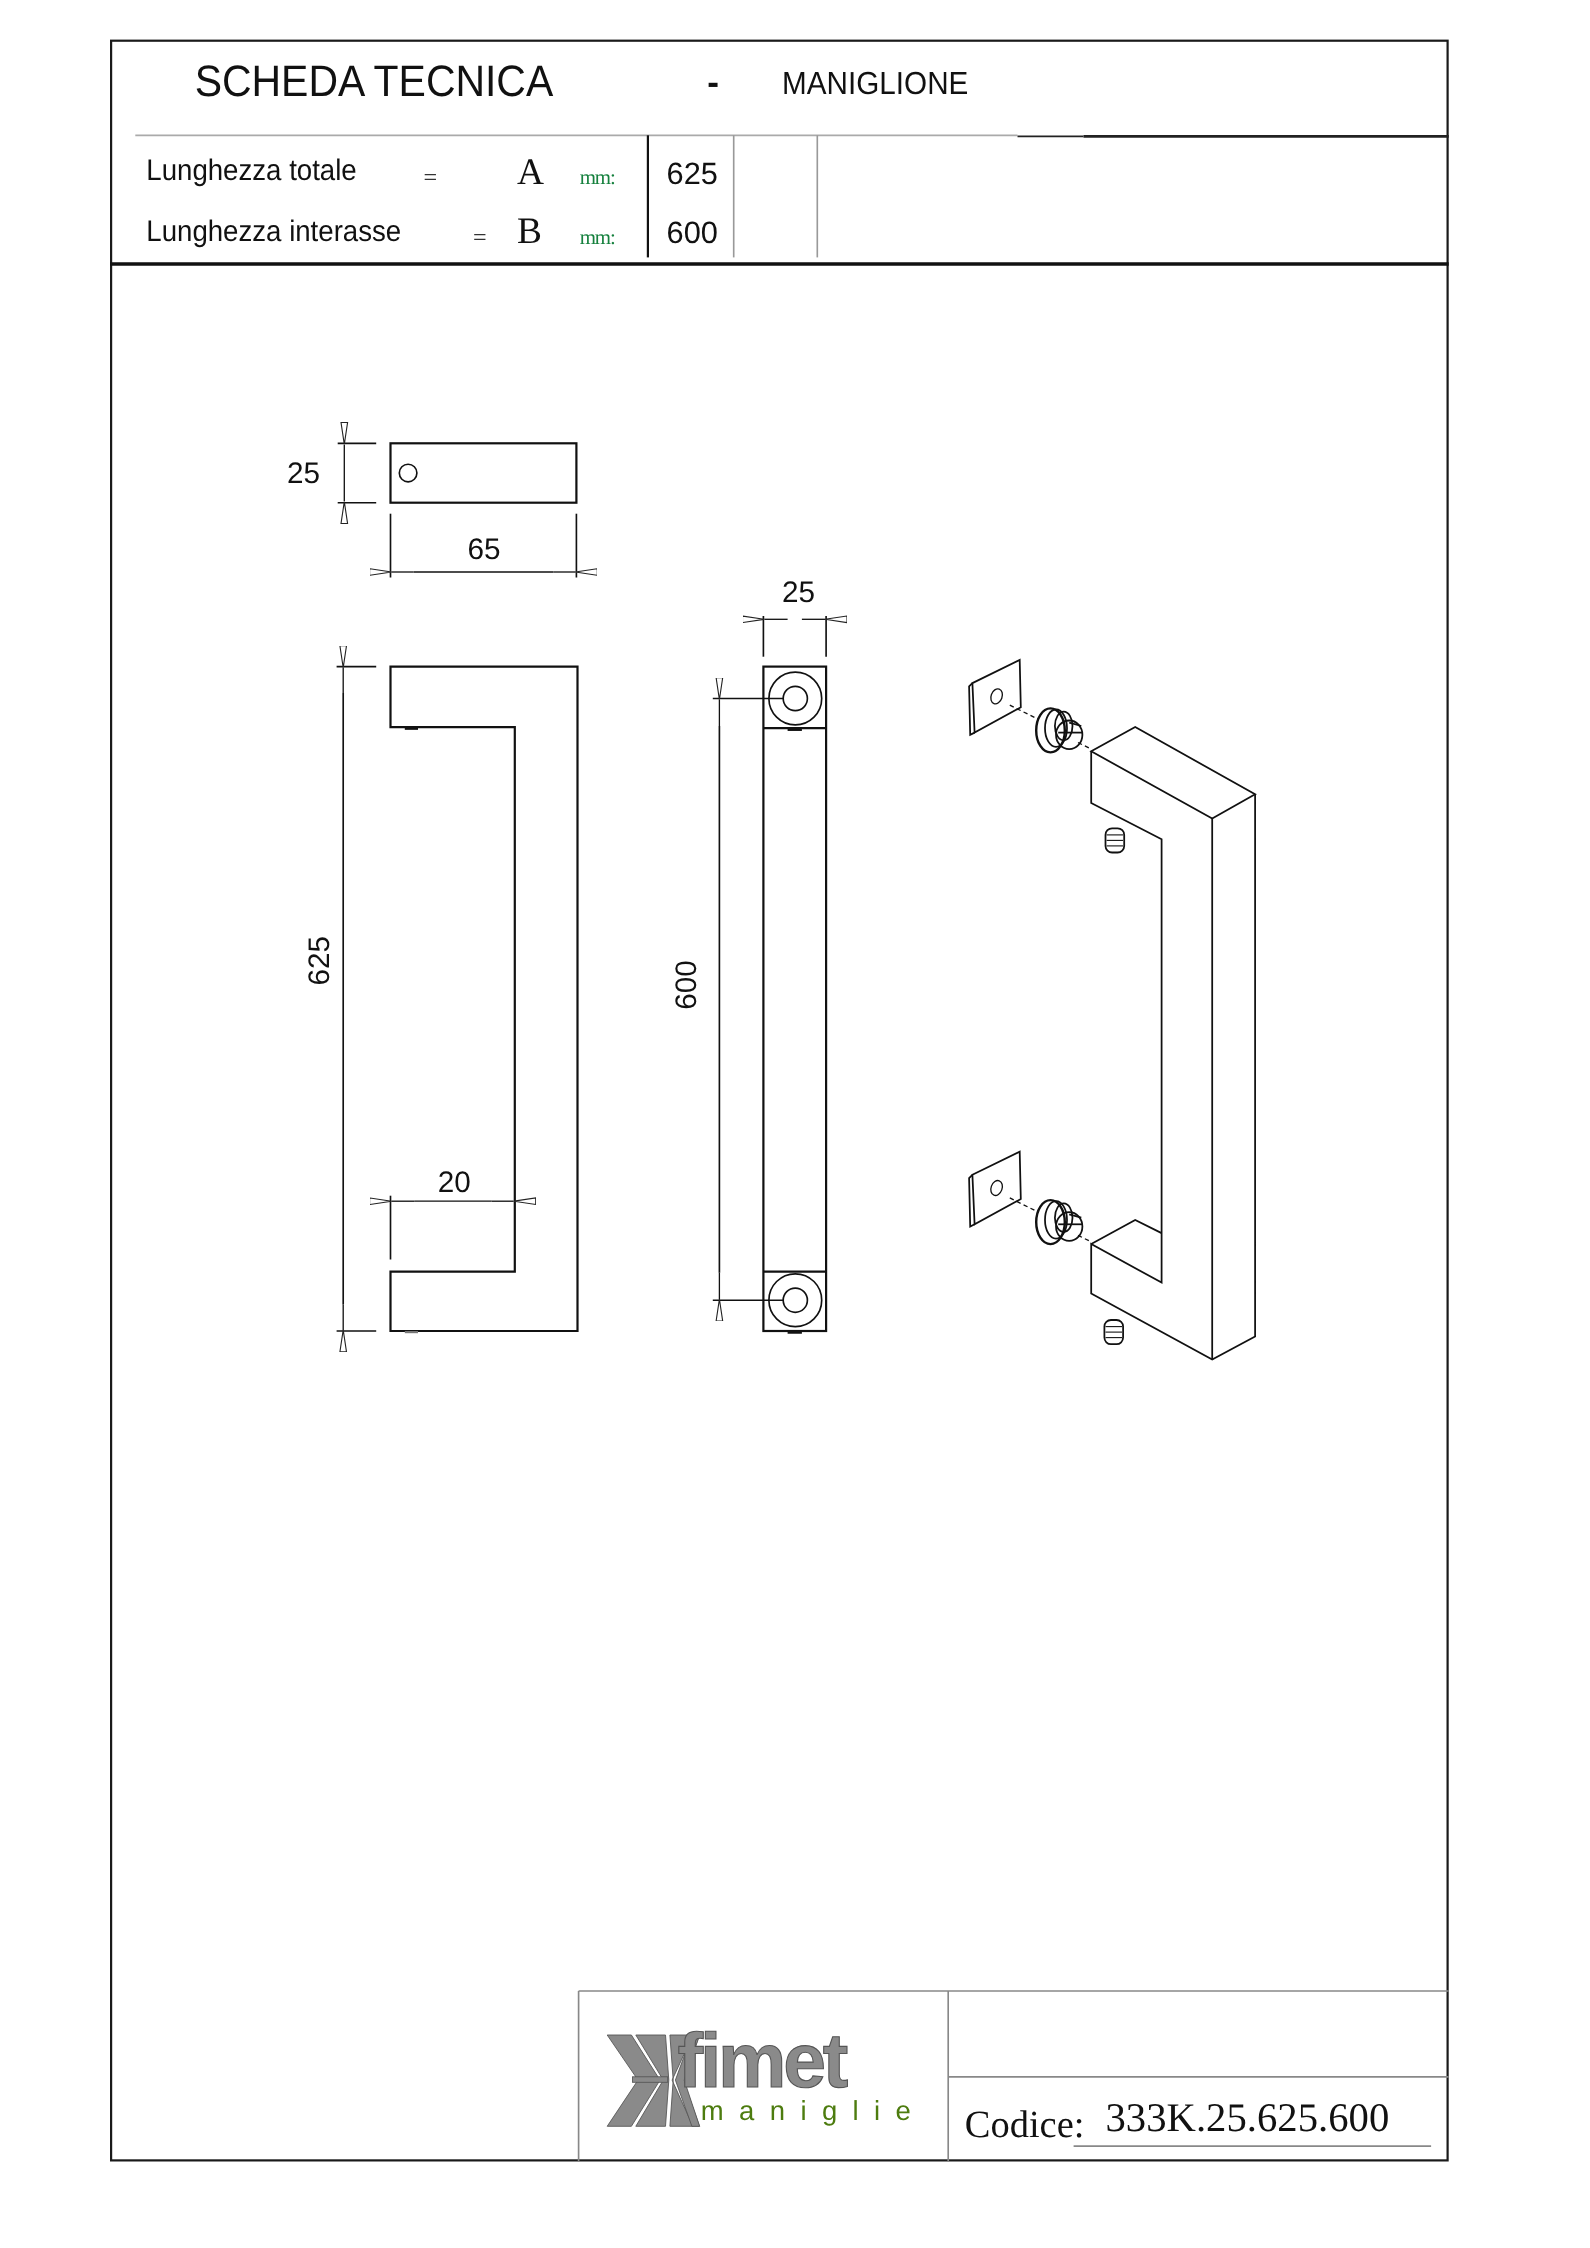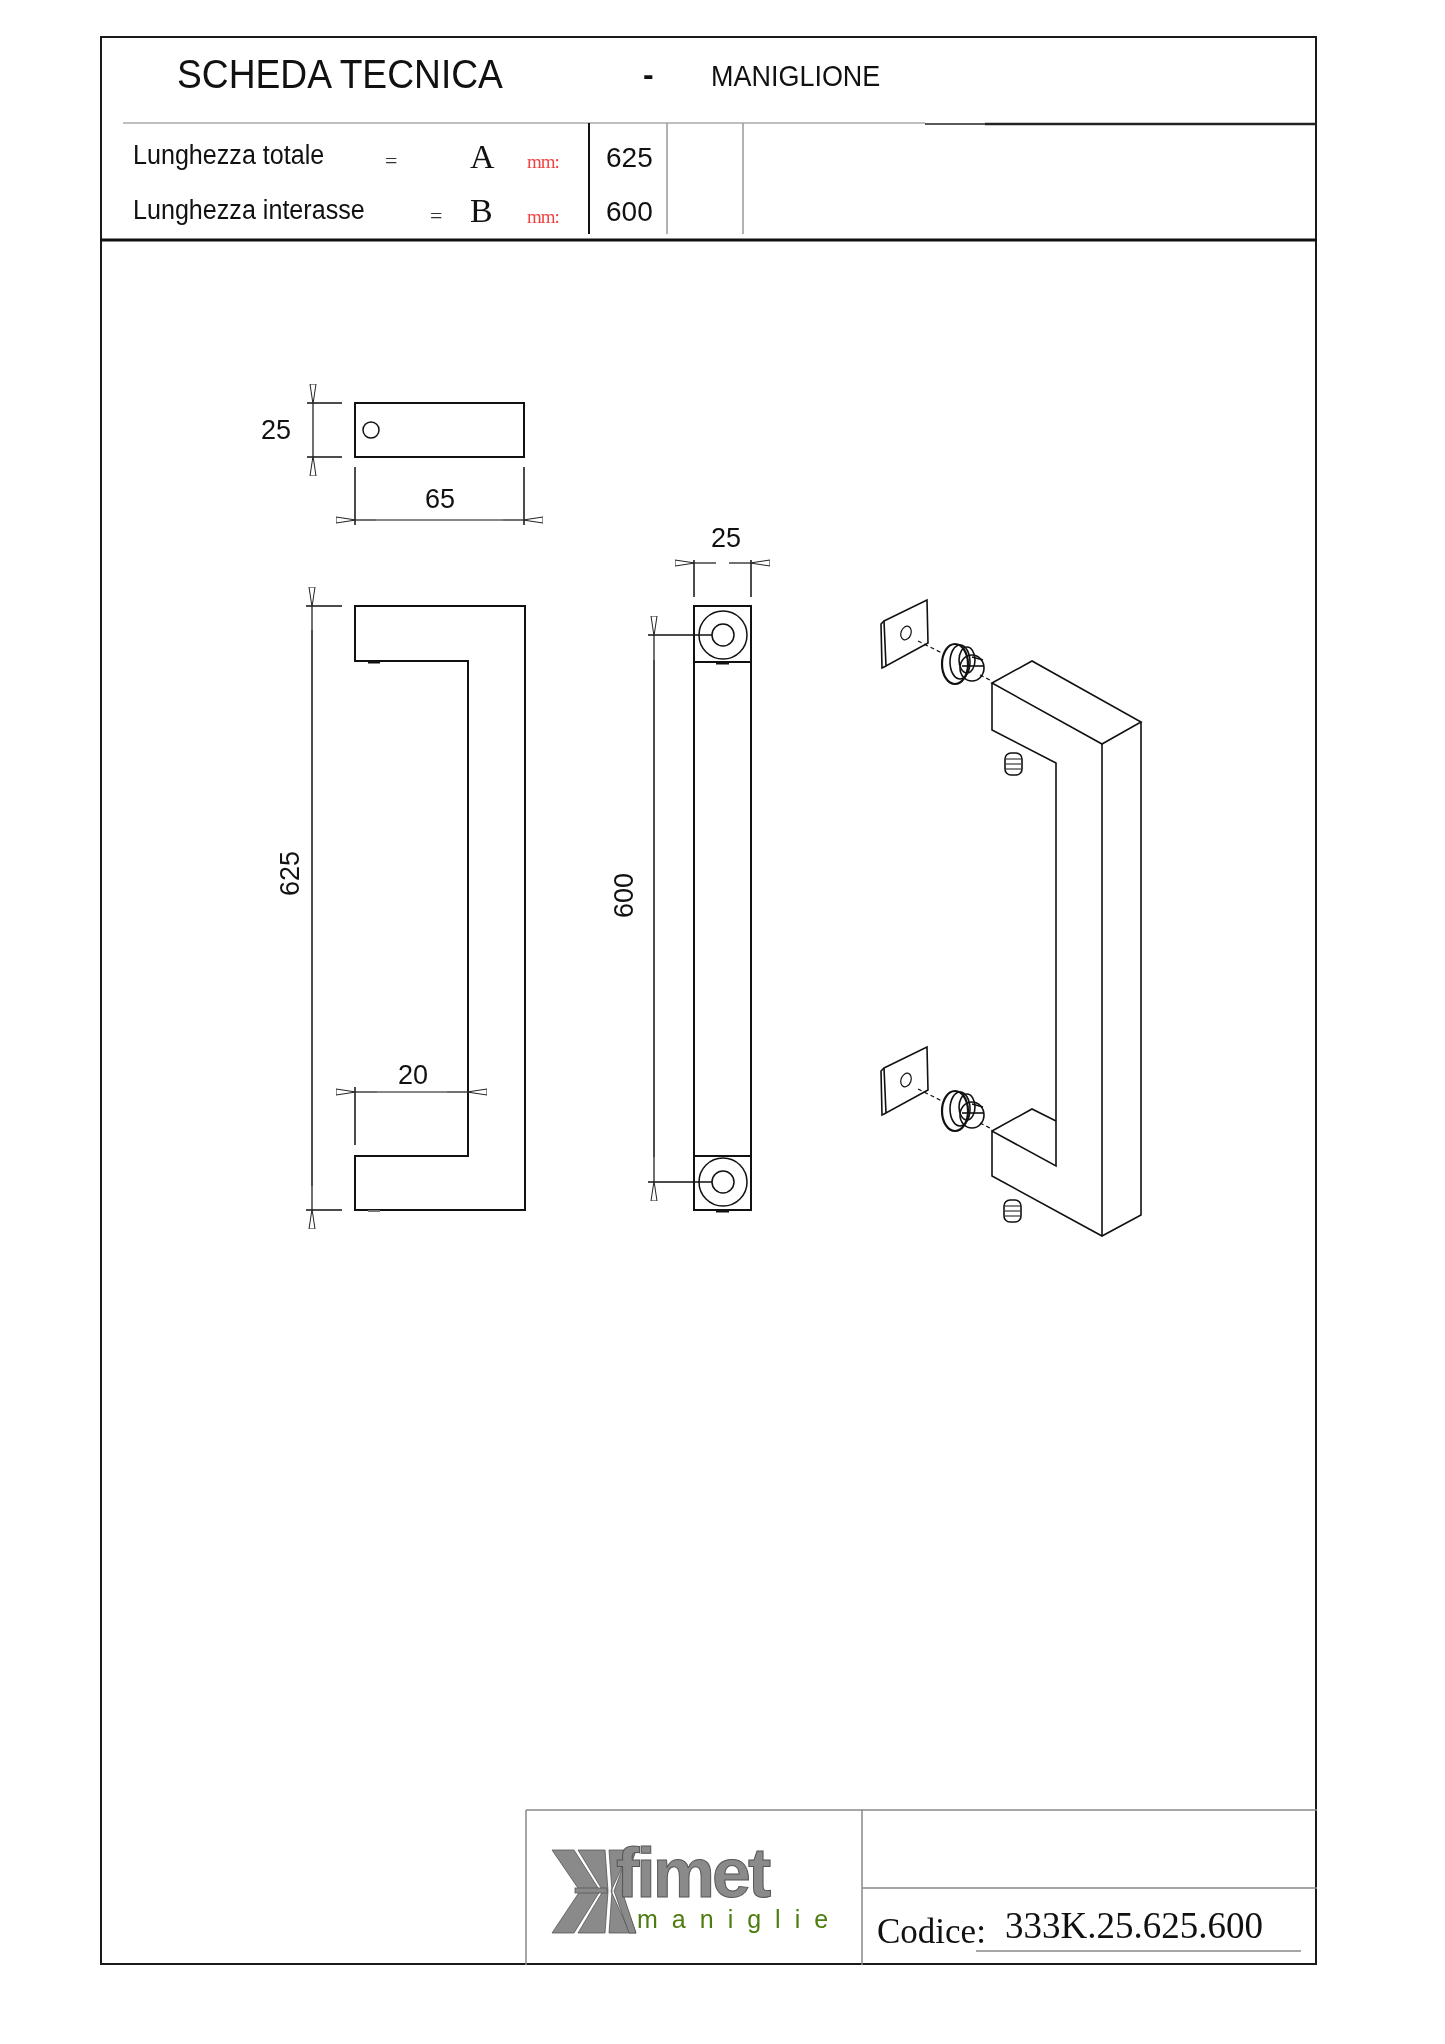--- a/index.html
+++ b/index.html
@@ -5,21 +5,21 @@
   html, body { margin:0; padding:0; background:#ffffff; }
   body { width:1445px; height:2044px; position:relative; overflow:hidden; font-family:"DejaVu Sans", sans-serif; color:#111; }
   .abs { position:absolute; }
   .frame { position:absolute; left:100px; top:36px; width:1217px; height:1929px; border:2px solid #1a1a1a; box-sizing:border-box; }
   .title-main { left:177px; top:52px; font-family:"Liberation Sans", sans-serif; font-size:40px; letter-spacing:0px; color:#111; white-space:nowrap; transform:scaleX(0.93); transform-origin:left top;}
   .title-dash { left:643px; top:56px; font-family:"Liberation Sans", sans-serif; font-size:32px; font-weight:bold; }
   .title-sub { left:711px; top:60px; font-family:"Liberation Sans", sans-serif; font-size:29px; white-space:nowrap; transform:scaleX(0.93); transform-origin:left top;}
   .spec-label { font-family:"Liberation Sans", sans-serif; font-size:27px; white-space:nowrap; transform:scaleX(0.93); transform-origin:left top; }
   .spec-eq { font-family:"Liberation Serif", serif; font-size:22px; color:#333; }
   .spec-letter { font-family:"Liberation Serif", serif; font-size:34px; }
-  .spec-unit { font-family:"Liberation Serif", serif; font-size:19px; color:#ef4444; letter-spacing:-1px;}
+  .spec-unit { font-family:"Liberation Serif", serif; font-size:19px; color:#15803d; letter-spacing:-1px;}
   .spec-val { font-family:"Liberation Sans", sans-serif; font-size:28px; }
   .dimtxt { font-family:"Liberation Sans", sans-serif; font-size:27px; color:#111; }
   .codice-label { left:877px; top:1912px; font-family:"Liberation Serif", serif; font-size:35px; }
   .codice-value { left:1005px; top:1904px; font-family:"Liberation Serif", serif; font-size:37px; white-space:nowrap; }
   svg { position:absolute; left:0; top:0; }
 </style>
 </head>
 <body>
 
 <div class="frame"></div>

